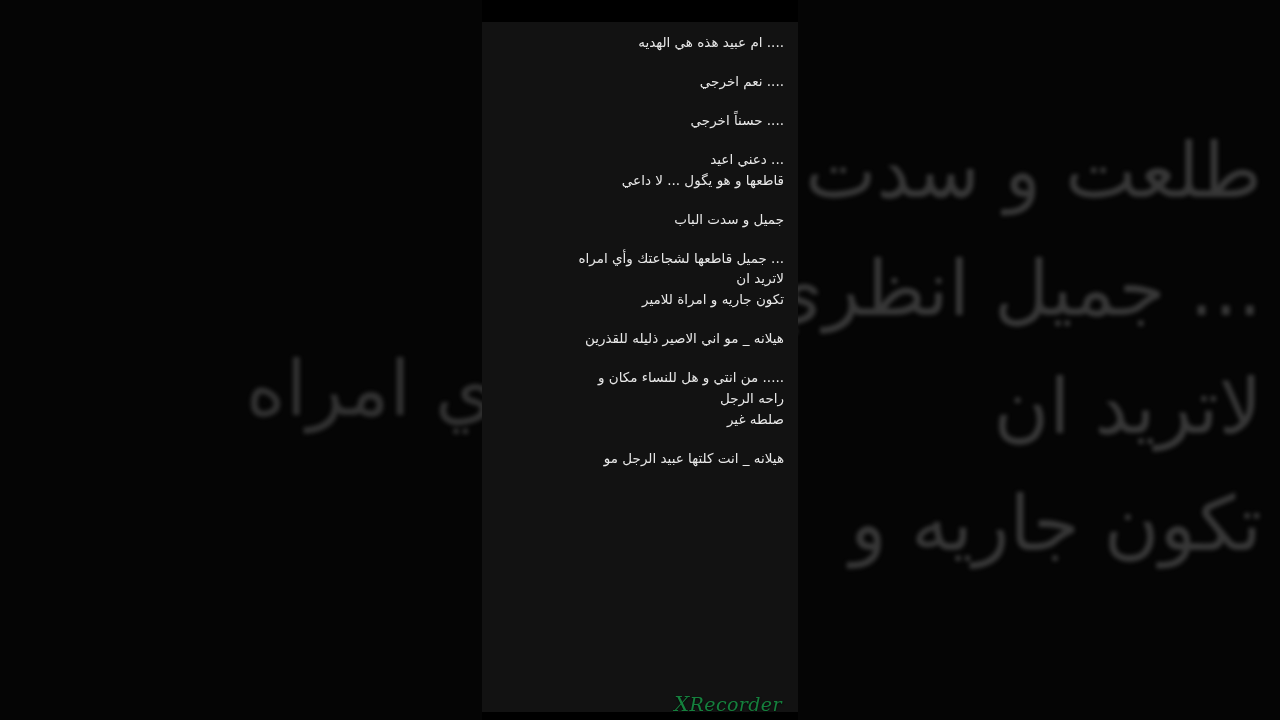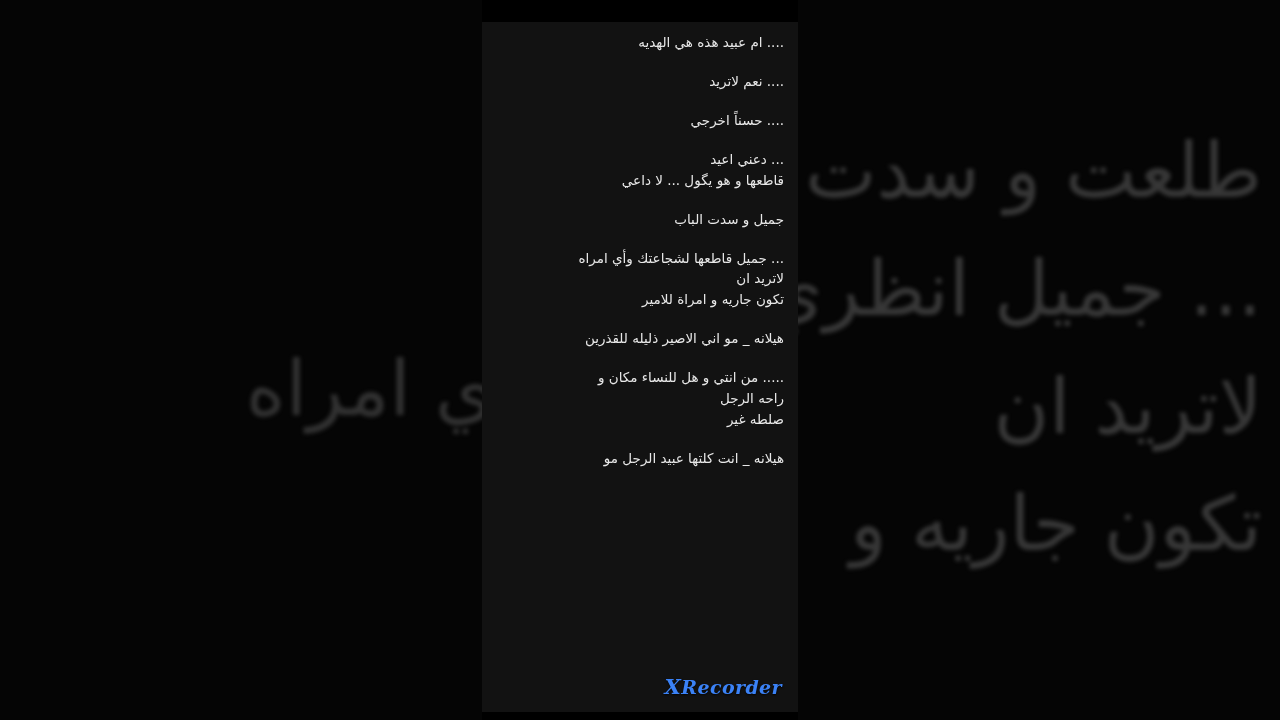--- a/index.html
+++ b/index.html
@@ -99,25 +99,25 @@
   }
   .stanza .ln {
     display: block;
     white-space: nowrap;
   }
 
   
   .watermark {
     position: absolute;
     right: 16px;
-    bottom: 21px;
-    color: #3b82f6;
+    bottom: 4px;
+    color: #15803d;
     font-family: "DejaVu Serif", "Liberation Serif", serif;
     font-style: italic;
-    font-weight: bold;
+    font-weight: normal;
     font-size: 19px;
     letter-spacing: 0.4px;
     text-shadow: 0 1px 2px rgba(0,0,0,0.8);
   }
   .watermark .x {
     font-size: 21px;
   }
 </style>
 </head>
 <body>
@@ -142,21 +142,21 @@
   <div id="video">
     <div class="topbar"></div>
 
     <div class="lyrics">
 
       <div class="stanza">
         <span class="ln">.... ام عبيد هذه هي الهديه</span>
       </div>
 
       <div class="stanza">
-        <span class="ln">.... نعم لاتريد</span>
+        <span class="ln">.... نعم اخرجي</span>
       </div>
 
       <div class="stanza">
         <span class="ln">.... حسناً اخرجي</span>
       </div>
 
       <div class="stanza">
         <span class="ln">... دعني اعيد</span>
         <span class="ln">قاطعها و هو يگول ... لا داعي</span>
       </div>

